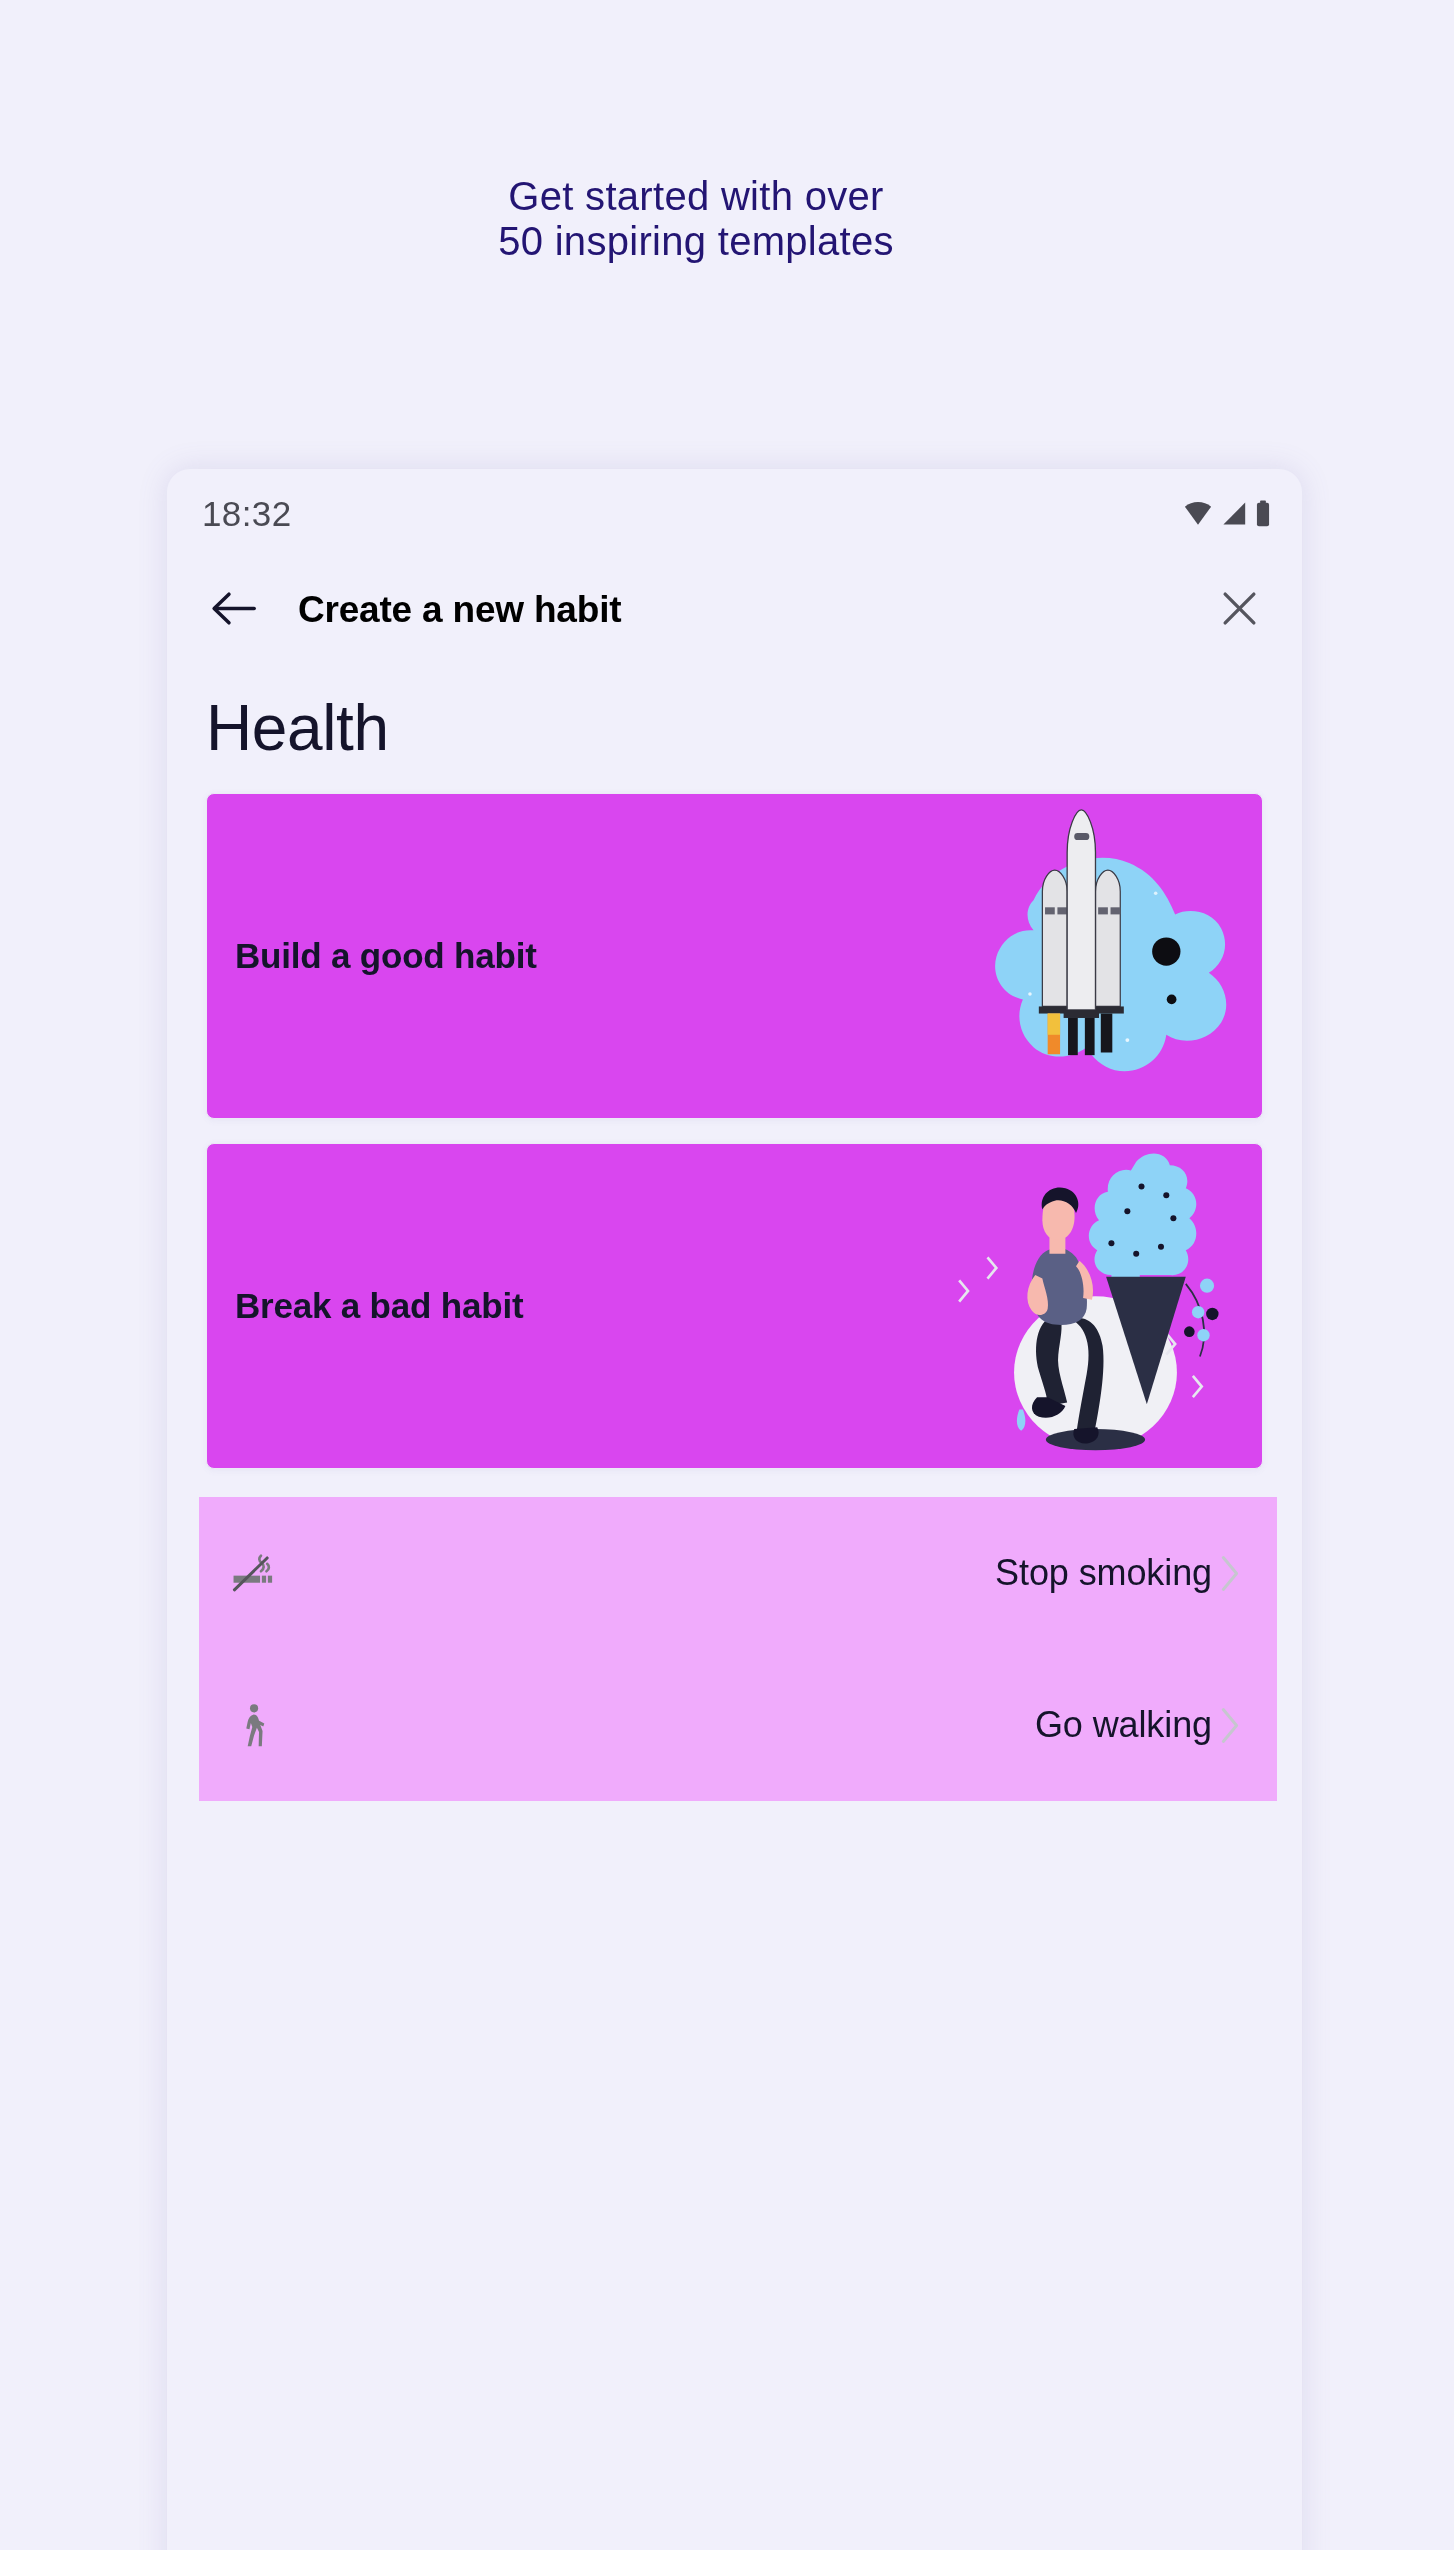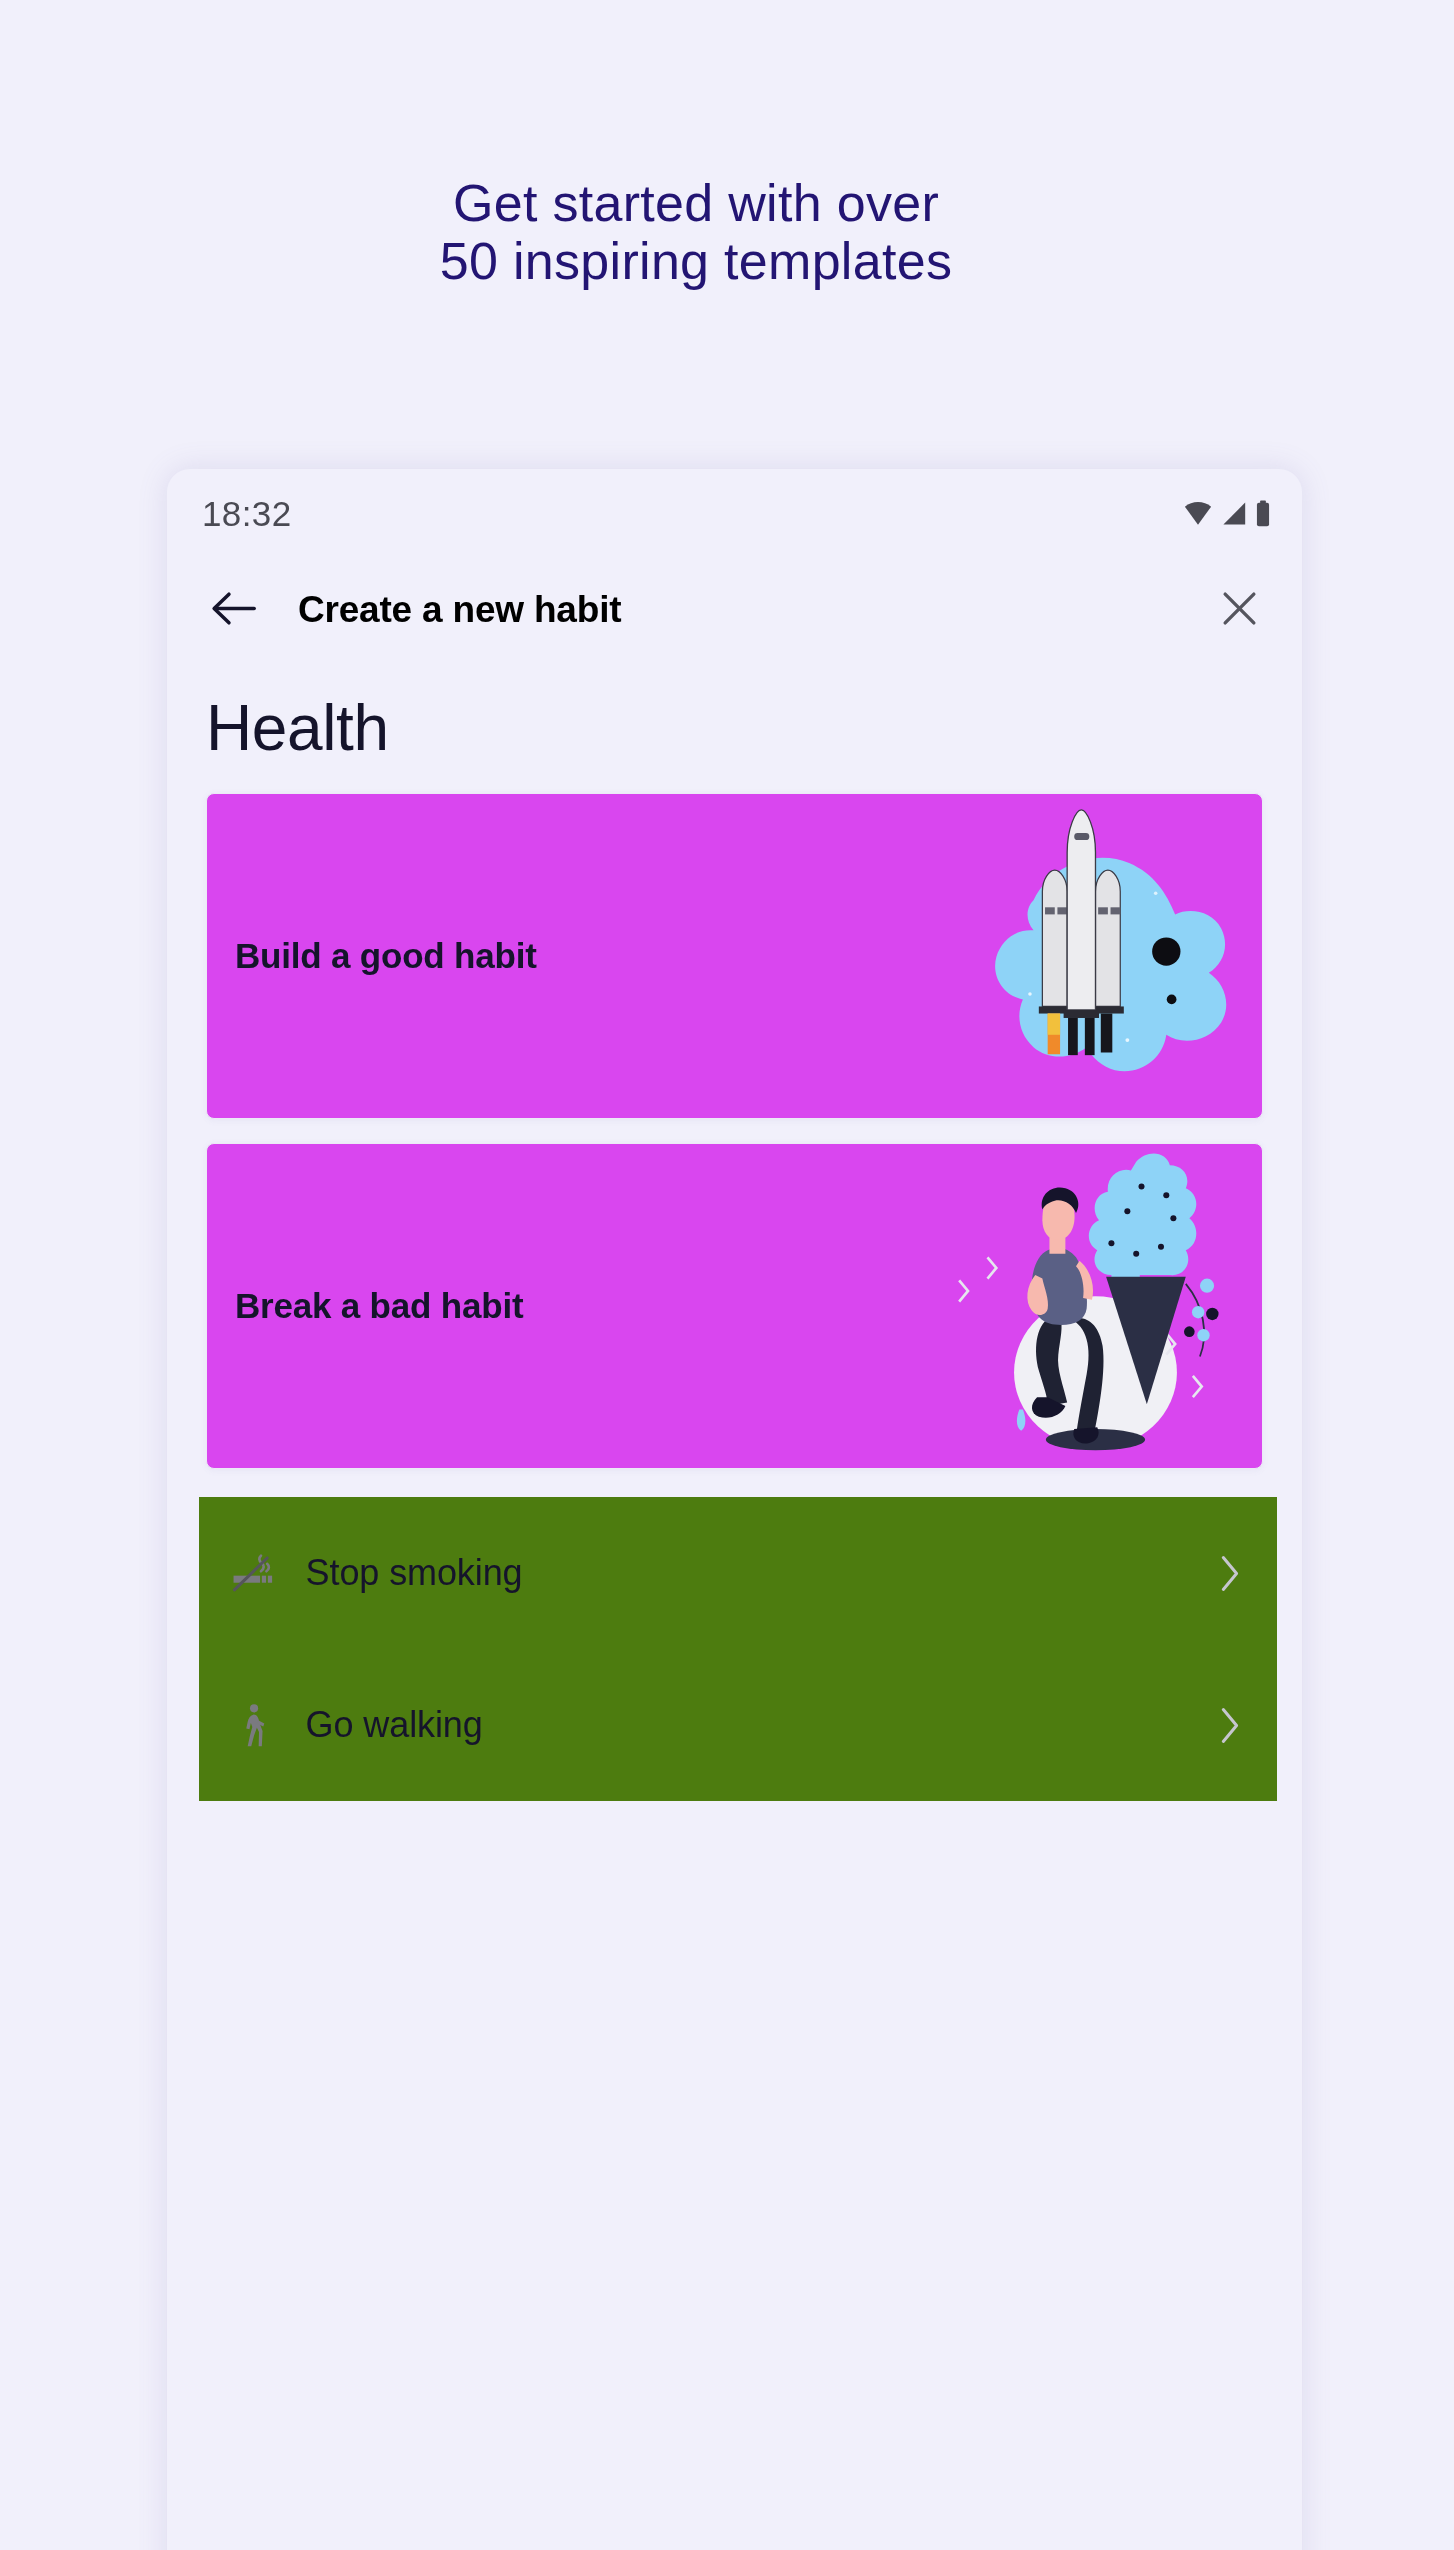--- a/index.html
+++ b/index.html
@@ -18,21 +18,21 @@
   
   .promo-headline {
     position: absolute;
     top: 174px;
     left: 0;
     width: 1392px;
     text-align: center;
     color: #231573;
     font-family: "Liberation Sans", sans-serif;
     font-weight: 300;
-    font-size: 52px;
+    font-size: 40px;
     line-height: 1.12;
     letter-spacing: 0.3px;
   }
   .promo-headline .line { display: block; white-space: pre; }
 
   
   .phone {
     position: absolute;
     left: 167px;
     top: 469px;
@@ -143,21 +143,22 @@
     margin: 74px 0 0 39px;
     font-size: 48px;
     font-weight: 300;
     color: #15142b;
     letter-spacing: -0.3px;
   }
   .templates-list {
     margin-top: 28px;
     margin-left: 32px;
     margin-right: 25px;
-    background: #4d7c0f;
+    background: #f0abfc;
+    text-align: right;
   }
   .template-row {
     display: flex;
     align-items: center;
     height: 152px;
     padding: 0 30px 0 26.6px;
     box-sizing: border-box;
     cursor: pointer;
   }
   .template-row .row-icon {

